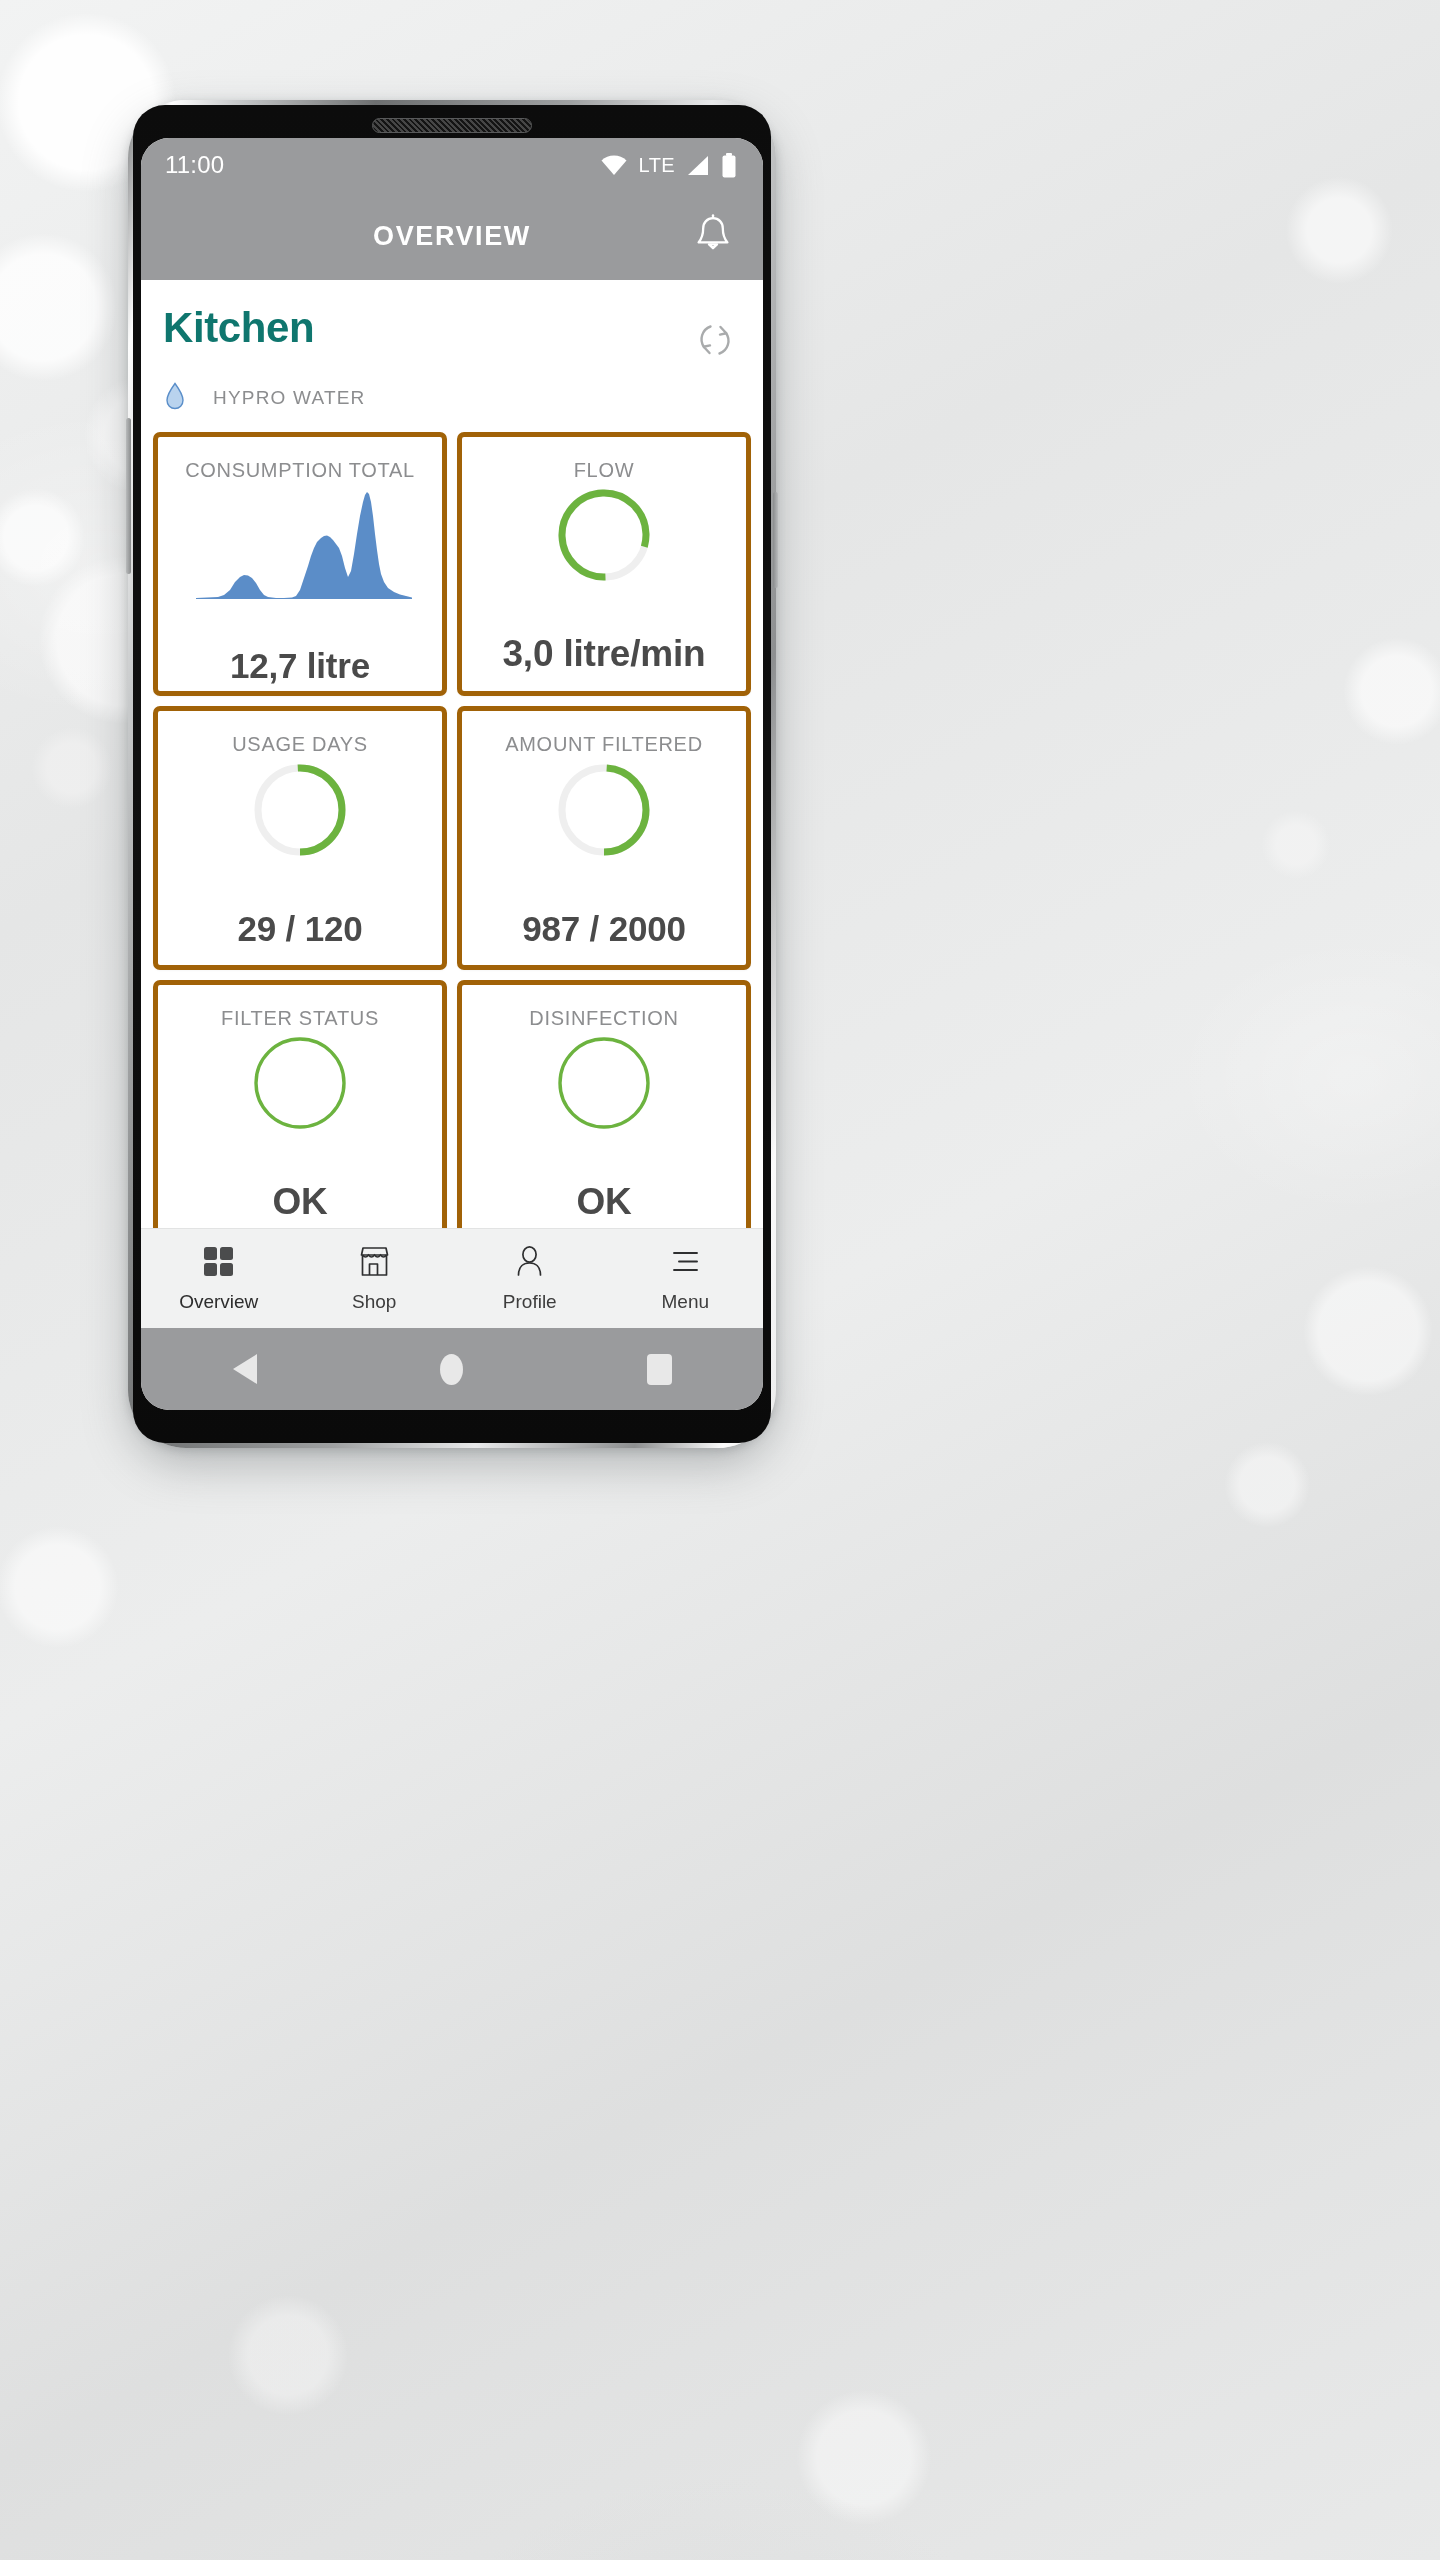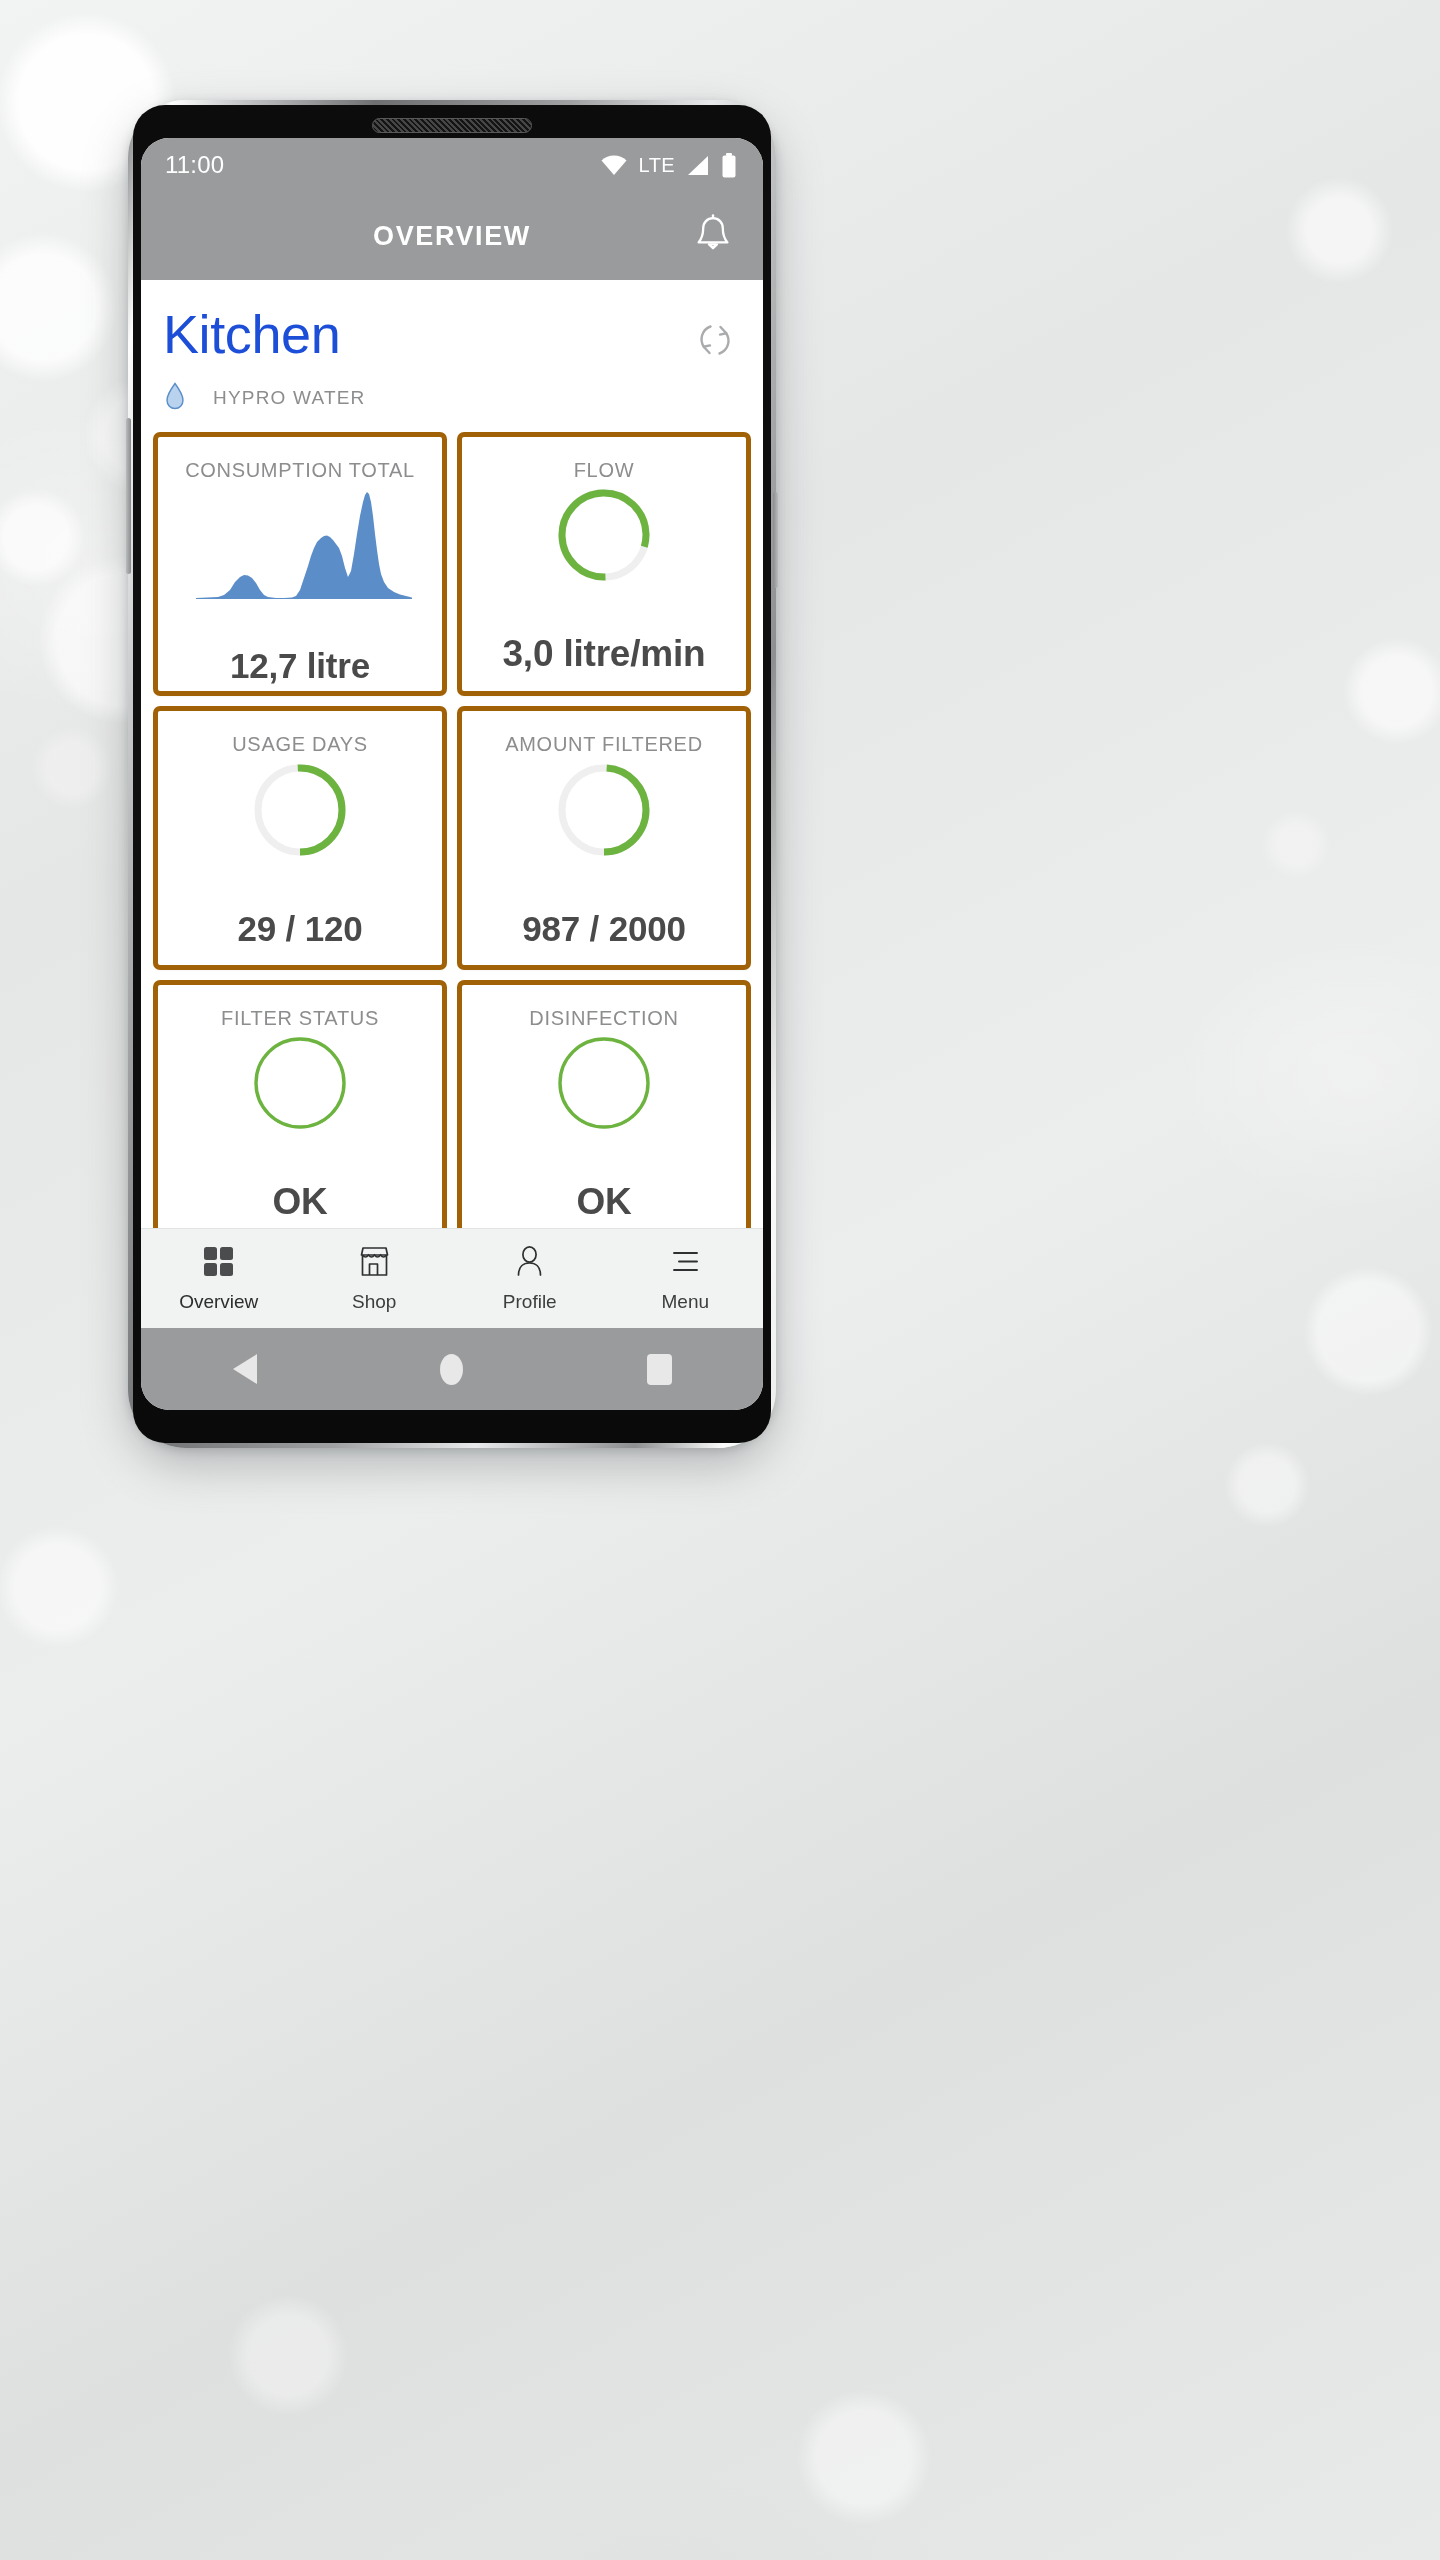--- a/index.html
+++ b/index.html
@@ -157,23 +157,23 @@
     overflow: hidden;
   }
 
   .page-head {
     display: flex;
     align-items: flex-start;
     justify-content: space-between;
     padding: 26px 10px 0 10px;
   }
   .page-title {
-    font-size: 54px;
-    color: #1d4ed8;
-    font-weight: normal;
+    font-size: 42px;
+    color: #0f766e;
+    font-weight: bold;
     letter-spacing: -0.4px;
     line-height: 1.06;
   }
   .refresh-btn {
     width: 52px; height: 52px;
     margin-top: 10px;
     display: flex; align-items: center; justify-content: center;
   }
 
   .brand-row {

